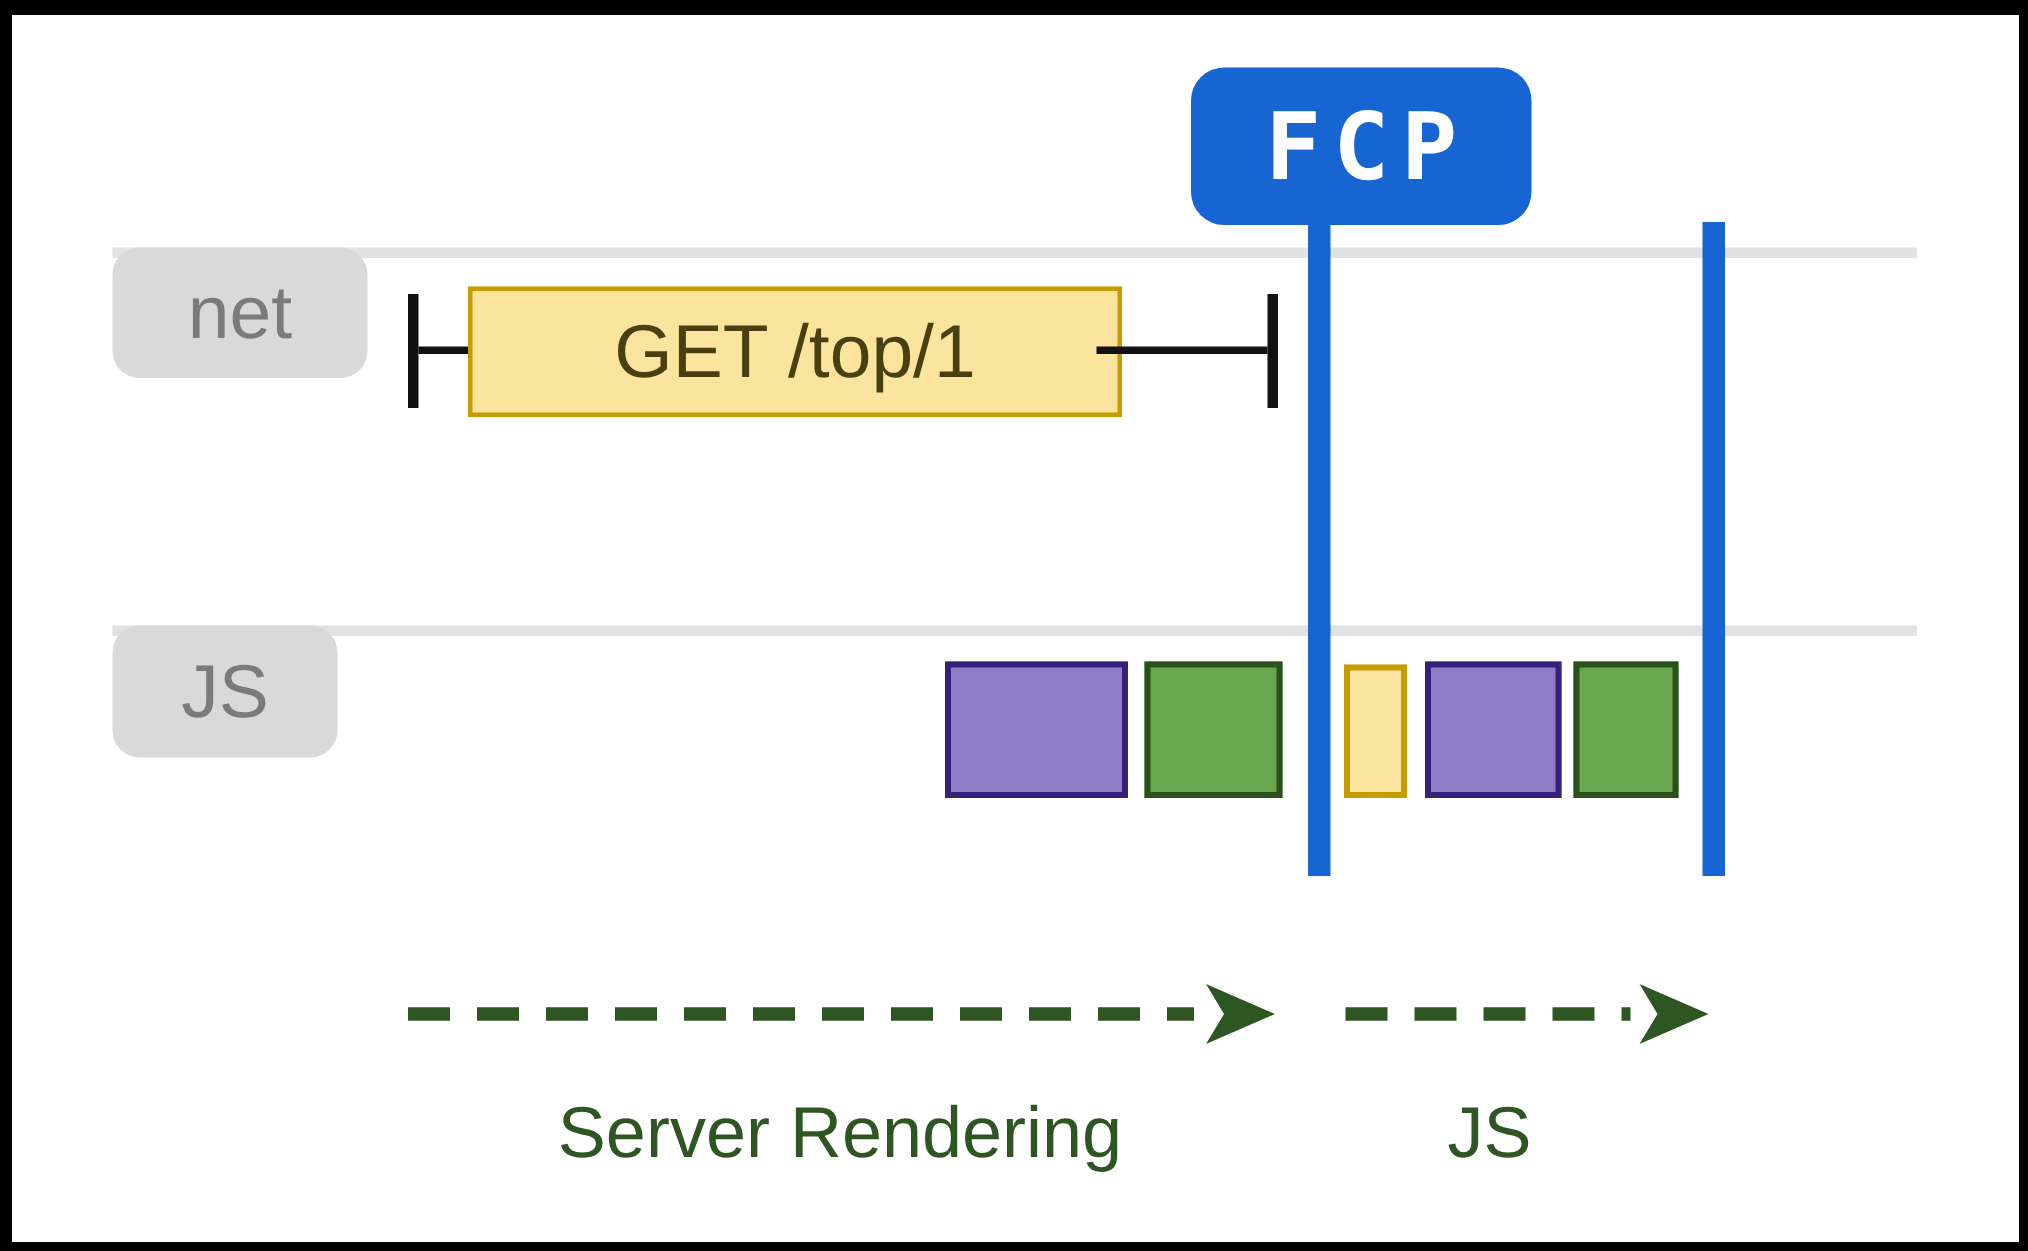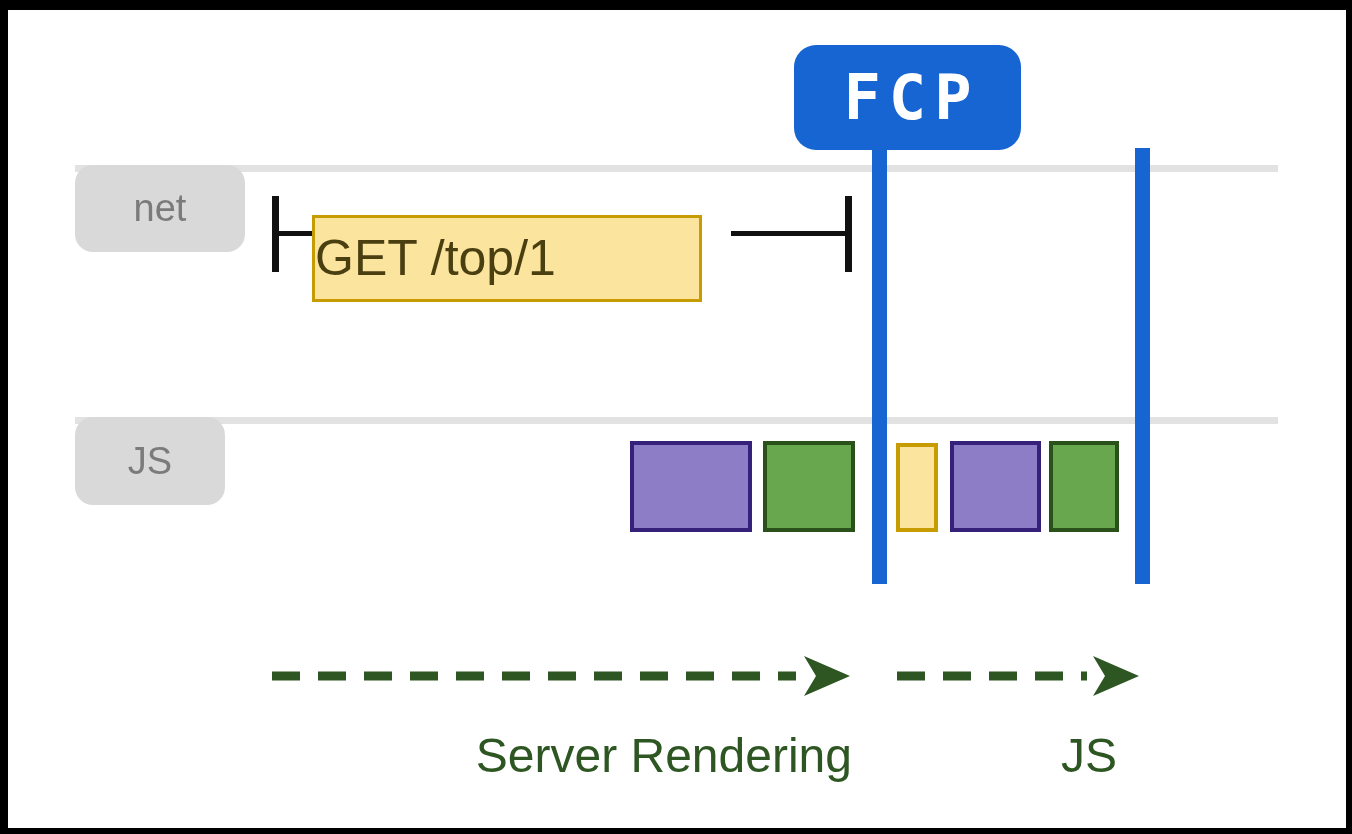--- a/index.html
+++ b/index.html
@@ -21,46 +21,46 @@
     background:var(--lane-line);
   }
   #lane-line-net{top:165px;}
   #lane-line-js{top:417px;}
 
   .lane-label{
     position:absolute;left:75px;height:87px;
     background:var(--lane-label-bg);
     border-radius:18px;
     color:var(--lane-label-text);
-    font-size:38px;line-height:87px;text-align:center;
+    font-size:50px;line-height:87px;text-align:center;
   }
   #lane-label-net{top:165px;width:170px;}
   #lane-label-js{top:417px;width:150px;height:88px;line-height:88px;}
 
   
   .whisker-v{
     position:absolute;top:196px;width:7px;height:76px;
     background:var(--whisker-black);
   }
   #whisker-start{left:272px;}
   #whisker-end{left:845px;}
   .whisker-h{
     position:absolute;top:231px;height:5px;
     background:var(--whisker-black);
   }
   #connector-left{left:279px;width:33px;}
   #connector-right{left:731px;width:114px;}
 
   #request-bar{
-    position:absolute;left:312px;top:191px;width:390px;height:87px;
+    position:absolute;left:312px;top:191px;width:436px;height:87px;
     box-sizing:border-box;
     background:var(--request-fill);
     border:3px solid var(--request-border);
     color:var(--request-text);
-    font-size:50px;line-height:81px;margin-top:24px;
+    font-size:50px;line-height:81px;text-align:center;
   }
 
   
   .marker-badge{
     position:absolute;top:45px;width:227px;height:105px;
     background:var(--marker-blue);
     border-radius:22px;
     color:var(--marker-text);
     font-family:"DejaVu Sans Mono", monospace;
     font-weight:bold;font-size:62px;line-height:105px;
@@ -88,21 +88,21 @@
   .task-green{background:var(--task-green-fill);border-color:var(--task-green-border);}
   .task-yellow{background:var(--task-yellow-fill);border-color:var(--task-yellow-border);}
 
   
   .phase-arrow{position:absolute;top:654px;height:44px;color:var(--phase-green);}
   #phase-arrow-1{left:268px;width:584px;}
   #phase-arrow-2{left:893px;width:248px;}
   .phase-label{
     position:absolute;top:728px;
     color:var(--phase-green);
-    font-size:48px;text-align:right;
+    font-size:48px;text-align:center;
   }
   #phase-label-1{left:268px;width:584px;}
   #phase-label-2{left:869px;width:248px;}
 </style>
 </head>
 <body>
 
 <div id="frame">
   <div id="canvas"></div>
 

